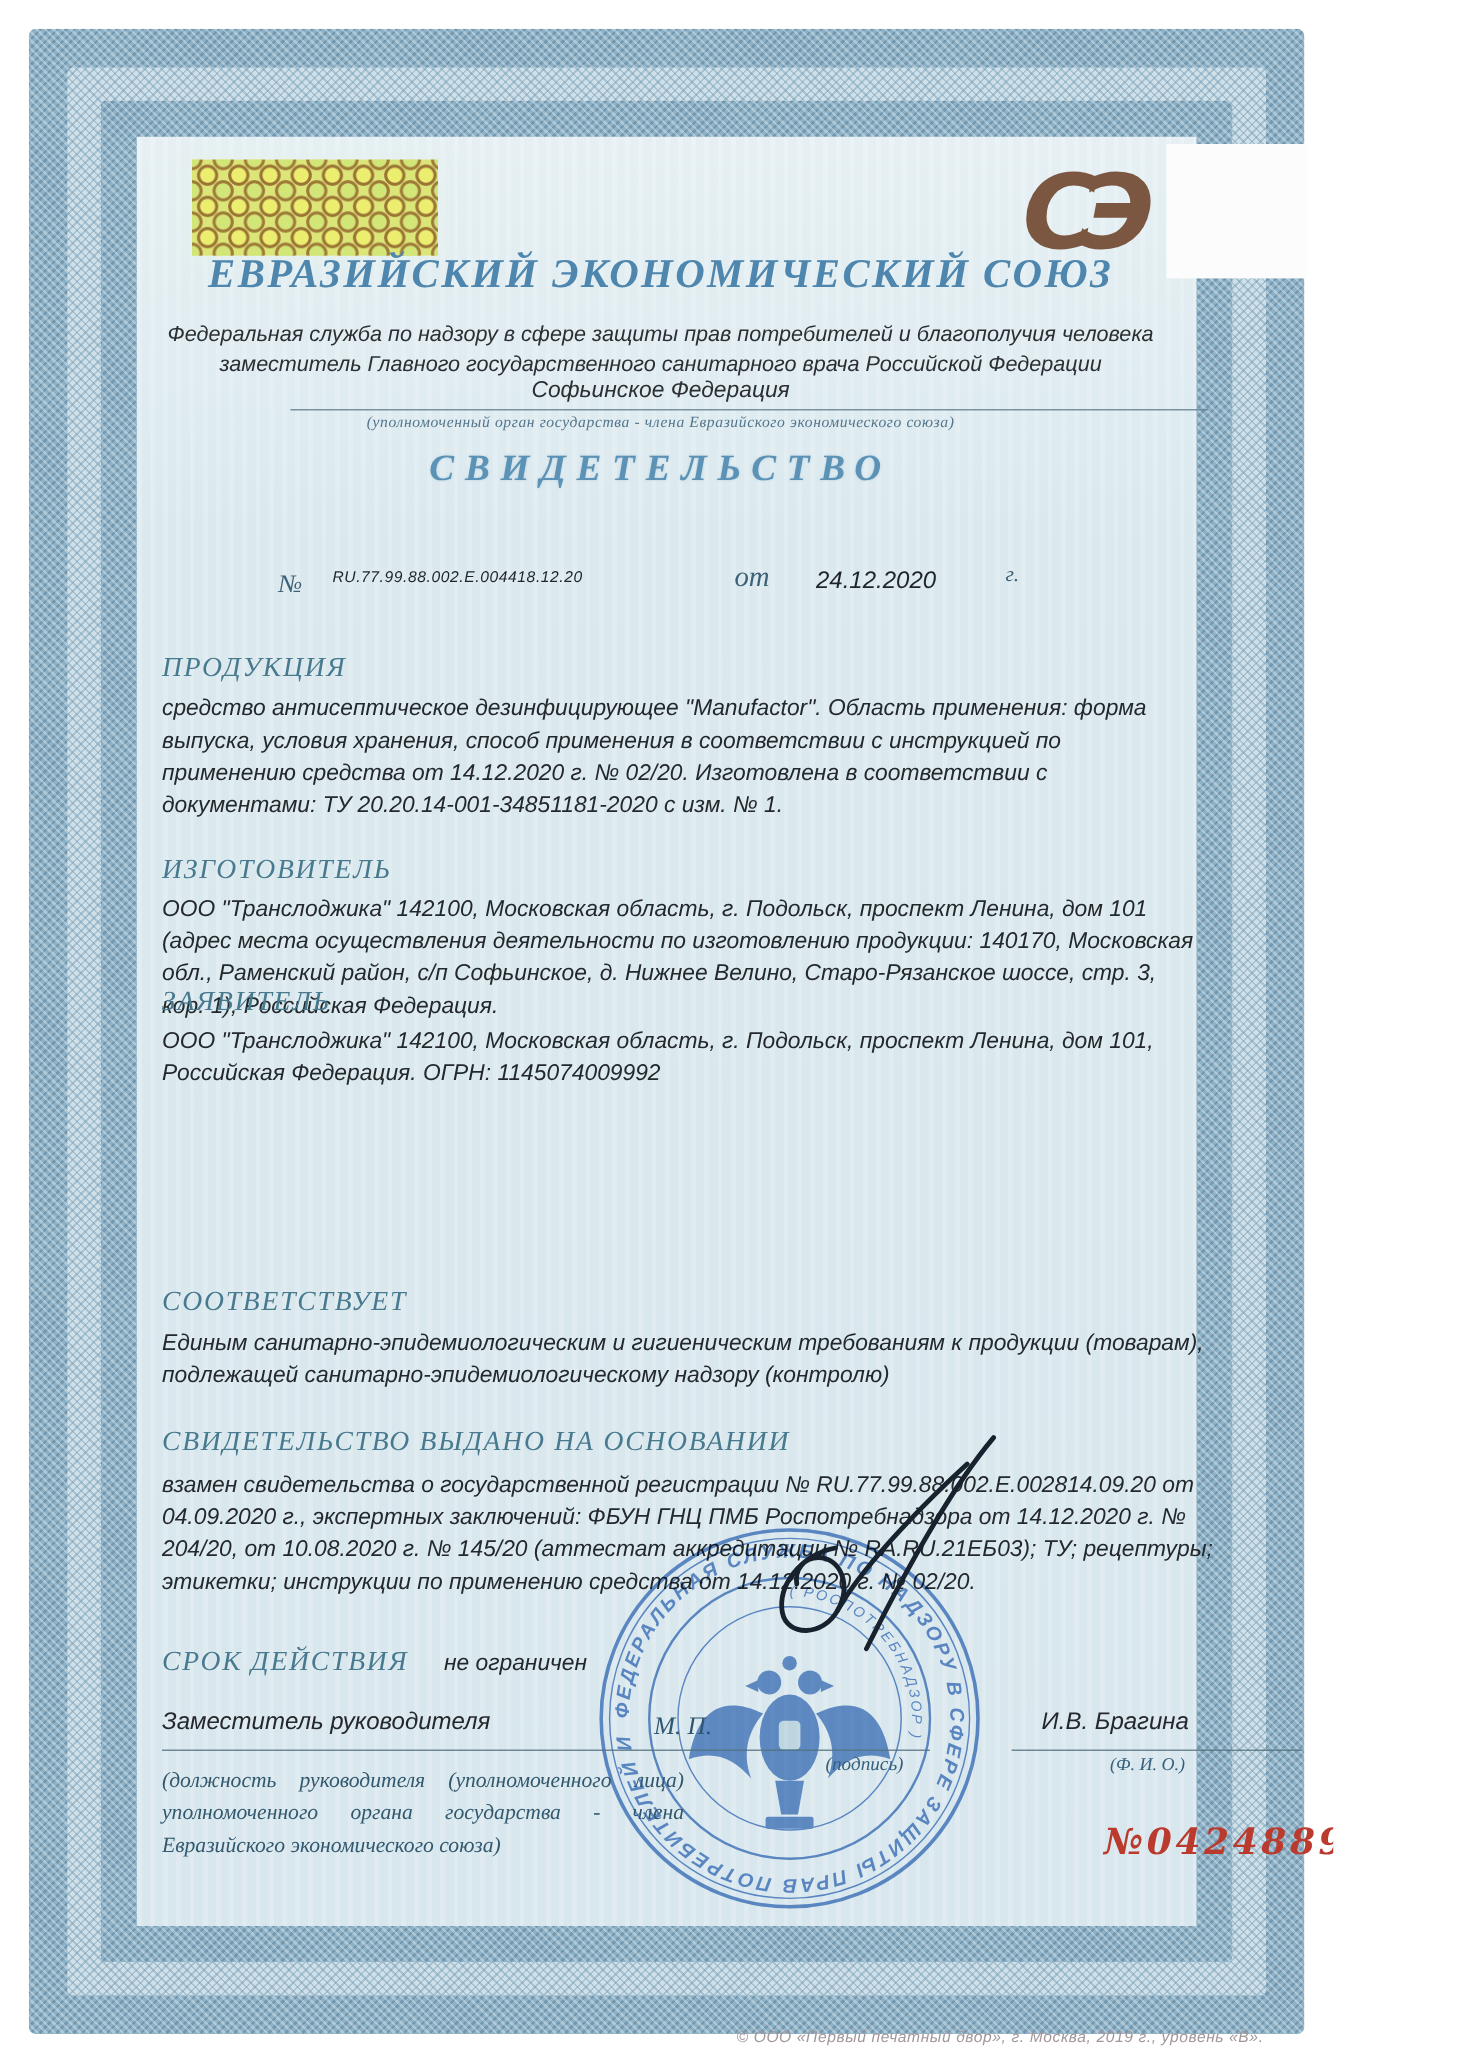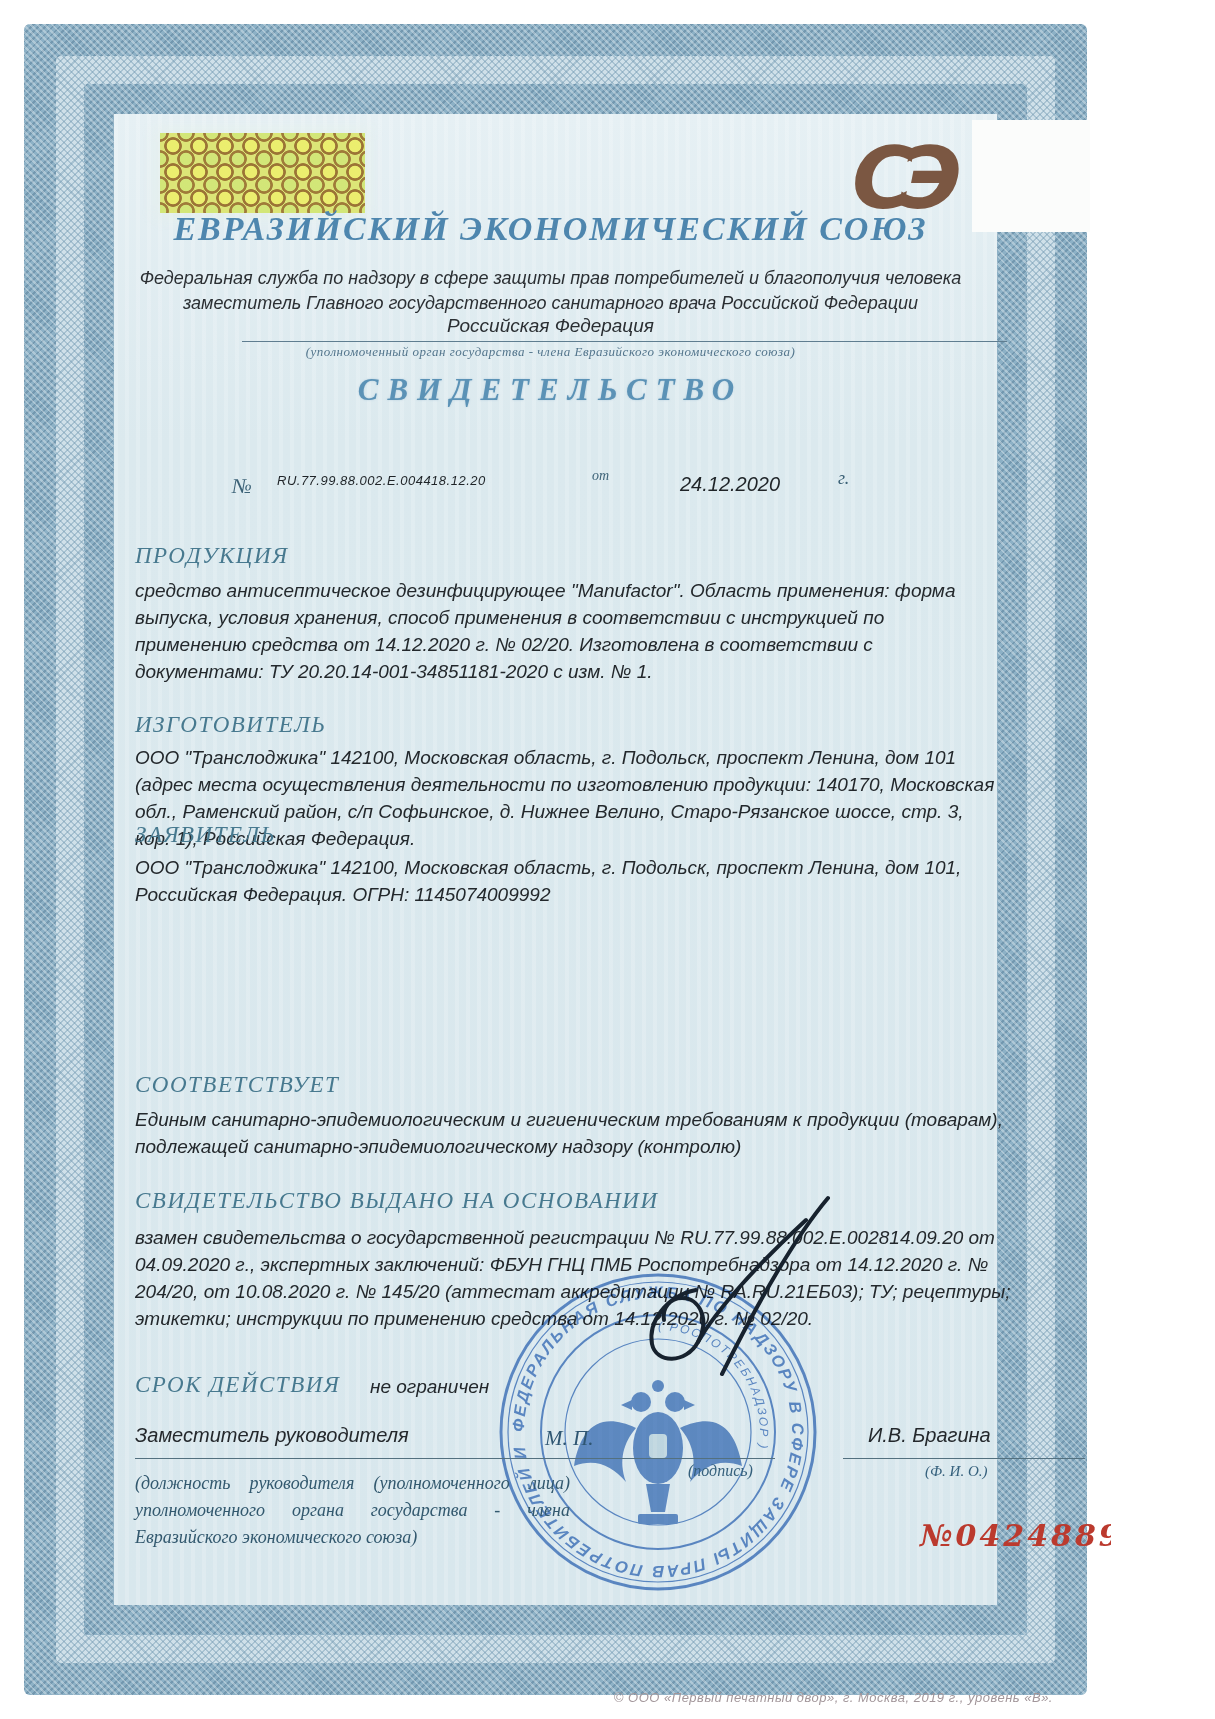--- a/index.html
+++ b/index.html
@@ -48,21 +48,21 @@
   .auth2{top:293px;font-size:18px;color:#2b2f33;}
   .country{top:315px;font-size:19px;color:#2b2f33;}
   .country-line{left:242px;top:341px;width:765px;border-top:1.5px solid #5f7d90;}
   .auth-caption{top:344px;font-family:"Liberation Serif",serif;font-size:13px;color:#53758c;letter-spacing:.5px;}
   .doc-title{top:372px;font-family:"Liberation Serif",serif;font-weight:700;font-size:31px;
       color:#5b92b6;letter-spacing:9px;text-shadow:0 0 2px rgba(91,146,182,.35);}
   .doc-subtitle{top:424px;font-family:"Liberation Serif",serif;font-weight:700;font-size:24px;
       color:#4d83ab;letter-spacing:2px;word-spacing:5px;}
   .num-label{left:232px;top:474px;font-family:"Liberation Serif",serif;font-size:21px;color:#3c6277;}
   .num-value{left:277px;top:473px;font-size:13px;color:#1f2428;letter-spacing:.5px;}
-  .num-from{left:592px;top:468px;font-family:"Liberation Serif",serif;font-size:14px;color:#3c6277;}
+  .num-from{left:612px;top:468px;font-family:"Liberation Serif",serif;font-size:24px;color:#3c6277;}
   .num-date{left:680px;top:473px;font-size:20px;color:#1f2428;}
   .num-year{left:838px;top:468px;font-family:"Liberation Serif",serif;font-size:18px;color:#3c6277;}
   .s-head{left:135px;}
   .s-body{left:135px;width:862px;}
   .h0{top:543px}.p0{top:577px}
   .h1{top:712px}.p1{top:744px}
   .h2{top:822px}.p2{top:854px}
   .h3{top:1072px}.p3{top:1106px;width:880px}
   .h4{top:1188px}.p4{top:1224px;width:880px}
   .h5{top:1372px}
@@ -91,21 +91,21 @@
   <div class="band b3"></div>
   <div class="band paper"></div>
 
   <div class="abs hologram"></div>
   <div class="abs white-patch"></div>
   <div class="abs se-logo">СЭ</div>
 
   <div class="abs center union-title">ЕВРАЗИЙСКИЙ ЭКОНОМИЧЕСКИЙ СОЮЗ</div>
   <div class="abs center auth1">Федеральная служба по надзору в сфере защиты прав потребителей и благополучия человека</div>
   <div class="abs center auth2">заместитель Главного государственного санитарного врача Российской Федерации</div>
-  <div class="abs center country">Российская Федерация</div>
+  <div class="abs center country">Софьинское Федерация</div>
   <div class="abs country-line"></div>
   <div class="abs center auth-caption">(уполномоченный орган государства - члена Евразийского экономического союза)</div>
 
   <div class="abs center doc-title">СВИДЕТЕЛЬСТВО</div>
 
   <div class="abs num-label">№</div>
   <div class="abs num-value">RU.77.99.88.002.Е.004418.12.20</div>
   <div class="abs num-from">от</div>
   <div class="abs num-date">24.12.2020</div>
   <div class="abs num-year">г.</div>

